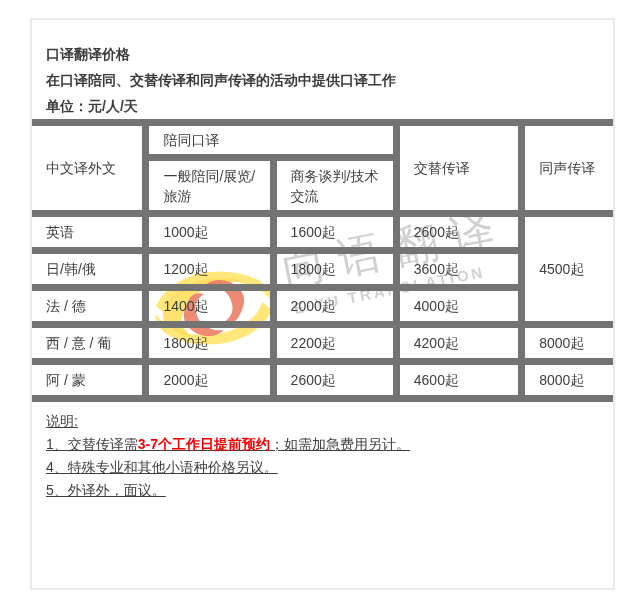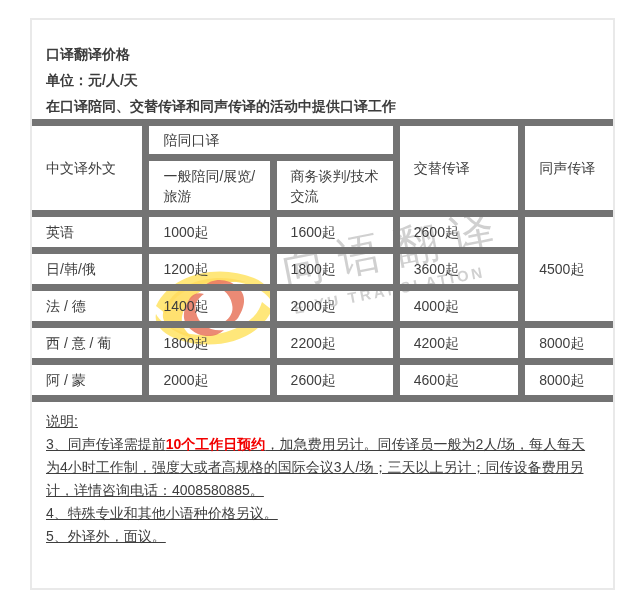--- a/index.html
+++ b/index.html
@@ -53,22 +53,22 @@
     <path d="M88,54 C98,38 96,26 80,18 C70,14 60,16 54,22 C68,20 80,28 82,40 C84,48 80,54 74,58 C80,60 85,58 88,54 Z" fill="#e66a50" opacity="0.9"></path>
   </svg>
 
   <div class="wm-text">
     <div class="wm-cn">向语翻译</div>
     <div class="wm-en">E·YU TRANSLATION</div>
   </div>
 
   <div class="intro">
     <div>口译翻译价格</div>
+    <div>在口译陪同、交替传译和同声传译的活动中提供口译工作</div>
     <div>单位：元/人/天</div>
-    <div>在口译陪同、交替传译和同声传译的活动中提供口译工作</div>
   </div>
 
   <table class="price">
     <colgroup>
       <col style="width:19.6%">
         <col style="width:21.9%">
         <col style="width:21.2%">
       <col style="width:21.6%">
         <col style="width:15.7%">
     </colgroup>
@@ -114,18 +114,18 @@
       <td>2000起</td>
       <td>2600起</td>
       <td>4600起</td>
       <td>8000起</td>
     </tr>
   </tbody>
     </table>
 
   <div class="notes">
     <p class="lbl">说明:</p>
-    <p><span>3、同声传译需提前</span><span class="red">10个工作日预约</span><span>，加急费用另计。同传译员一般为2人/场，每人每天为4小时工作制，强度大或者高规格的国际会议3人/场；三天以上另计；同传设备费用另计，详情咨询电话：4008580885。</span></p>
+    <p><span>1、交替传译需</span><span class="red">3-7个工作日提前预约</span><span>；如需加急费用另计。</span></p>
     <p>4、特殊专业和其他小语种价格另议。</p>
     <p>5、外译外，面议。</p>
   </div>
 
 </div>
 
 </body></html>

